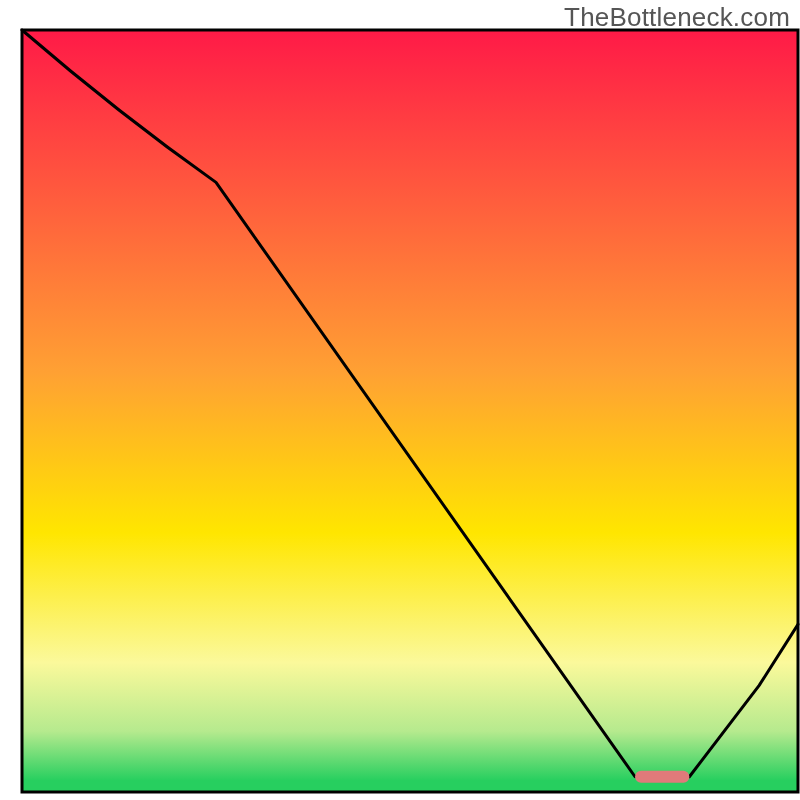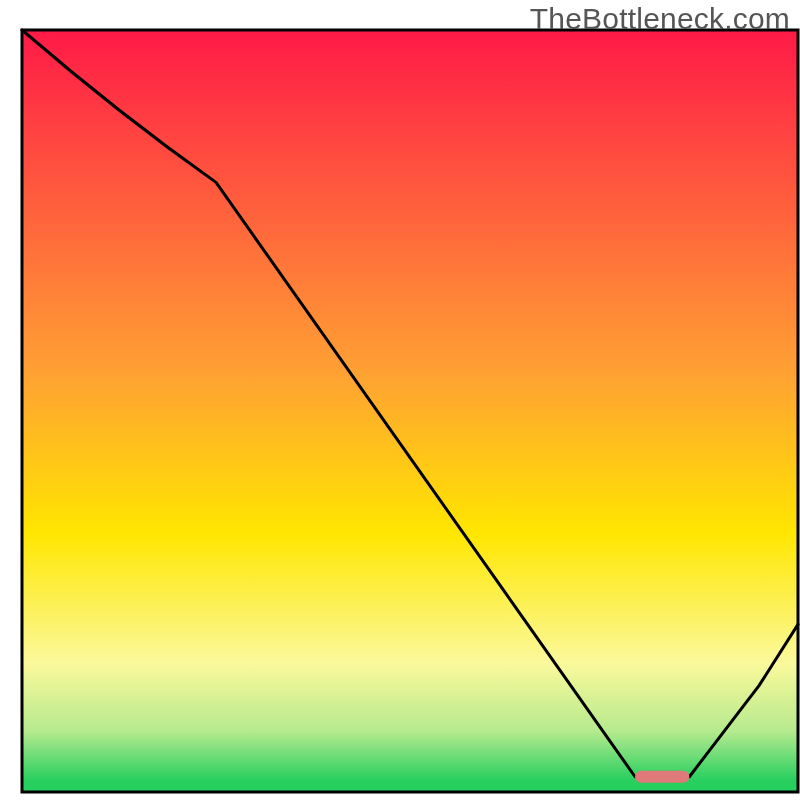--- a/index.html
+++ b/index.html
@@ -13,21 +13,21 @@
   }
   .container {
     position: relative;
     width: 800px;
     height: 800px;
   }
   .watermark {
     position: absolute;
     top: 2px;
     right: 10px;
-    font-size: 30px;
+    font-size: 26px;
     font-weight: 500;
     color: #555555;
     letter-spacing: 0.2px;
     z-index: 5;
   }
   svg.chart {
     position: absolute;
     left: 0;
     top: 0;
   }

